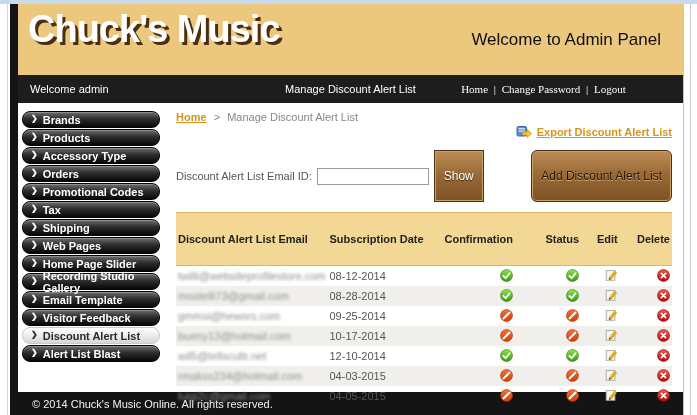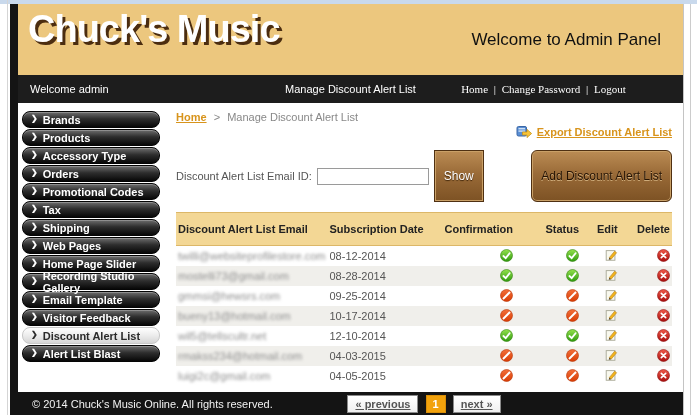--- a/index.html
+++ b/index.html
@@ -58,21 +58,21 @@
   .filter-input { width:112px; height:17px; border:1px solid #9a9a9a; margin-left:5px; padding:0 3px; font-size:11px; }
   .wood-btn { background:linear-gradient(#bb8c54, #9a6b38 45%, #7d5224);
               border:1px solid #4f3012; box-shadow:inset 0 0 0 1px #c9a067;
               font-family:"Liberation Sans",sans-serif; font-size:12px; font-weight:normal;
               padding:18px 9px; cursor:pointer; }
   .show-btn { margin-left:5px; color:#fff; text-shadow:0 1px 1px #3c2208; }
   .add-btn { margin-left:auto; color:#241203; text-shadow:0 1px 0 rgba(255,230,180,.55);border-radius:6px; }
 
   table.alert-table { width:496px; border-collapse:collapse; margin-top:10px; }
   .alert-table thead th { background:#f3d795; border-top:1px solid #dcb768; border-bottom:1px solid #dcb768;
-                          color:#222; text-align:left; padding:10px 2px; font-size:11px; }
+                          color:#222; text-align:left; padding:20px 2px; font-size:11px; }
   .alert-table th.c, .alert-table td.c { text-align:right; }
   .alert-table td { padding:2px 2px; color:#555; height:18px; }
   .alert-table tr.alt { background:#f0efeb; }
   .email-redacted { color:#8f8f8f; filter:blur(1.7px); }
   .iconbtn { cursor:pointer; display:inline-block; }
   .icon-wrap { display:inline-block; vertical-align:middle; }
 
   .pagination { width:496px; text-align:center; margin-top:9px; }
   .page-btn { display:inline-block; border:1px solid #8a8a8a; background:linear-gradient(#ffffff,#efefef);
               color:#555; font-weight:bold; padding:2px 7px; margin:0 2px; cursor:pointer;text-decoration:underline; }

